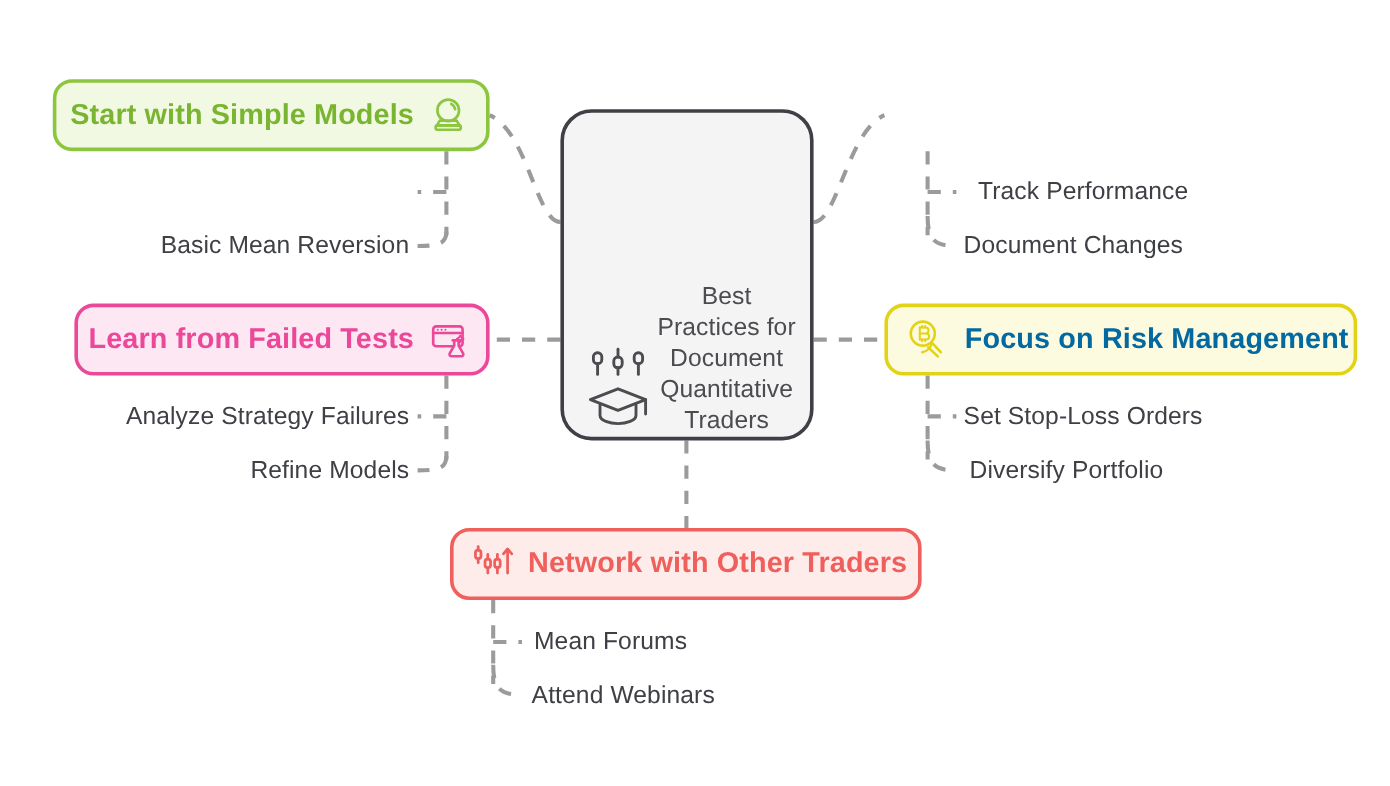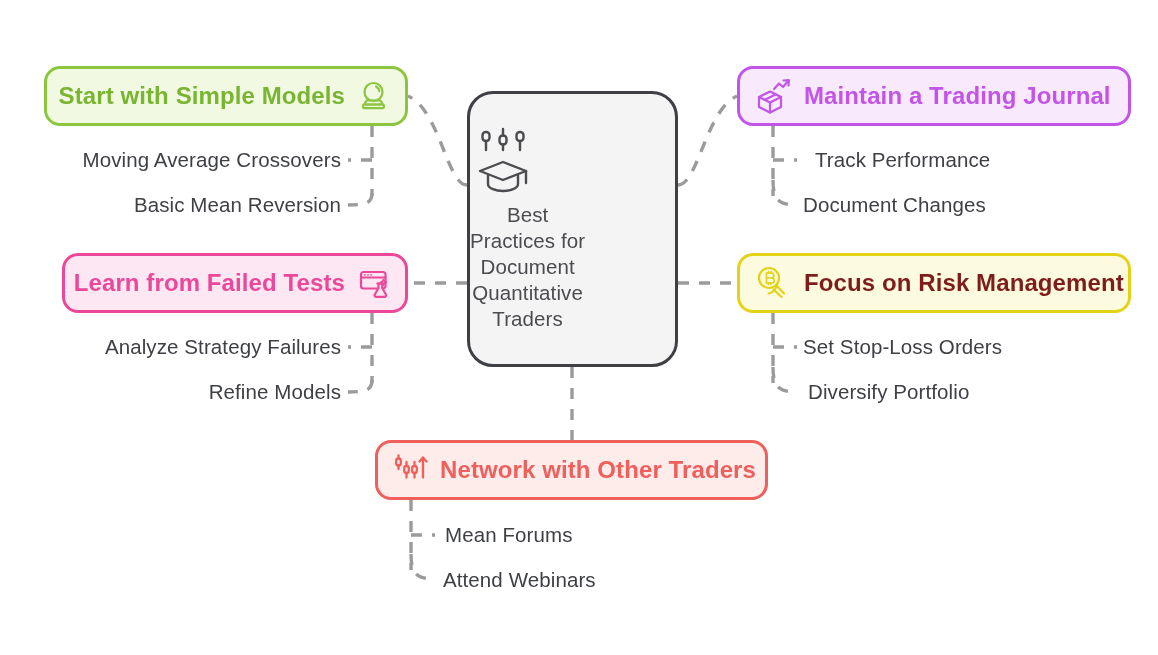--- a/index.html
+++ b/index.html
@@ -33,22 +33,22 @@
     position: absolute;
     left: 467px;
     top: 91px;
     width: 211px;
     height: 276px;
     border: 3px solid #3f4045;
     border-radius: 26px;
     background: #f4f4f5;
     box-sizing: border-box;
     display: flex;
-    flex-direction: column;
-    align-items: flex-start;
+    flex-direction: row;
+    align-items: flex-end;
     justify-content: center;
   }
   .center-icon {
     margin-bottom: 6px;
     line-height: 0;
   }
   .center-title {
     font-size: 20.5px;
     line-height: 26px;
     color: #4b4b50;
@@ -100,21 +100,21 @@
   #node-trading-journal {
     left: 737px; top: 66px;  width: 394px;
     border-color: #c254e8; background: #f9e9fd;
   }
   #node-trading-journal .b-label { color: #c254e8; }
 
   #node-risk-management {
     left: 737px; top: 253px; width: 394px;
     border-color: #e2d317; background: #fdfbdf;
   }
-  #node-risk-management .b-label { color: #7f1d1d; }
+  #node-risk-management .b-label { color: #0369a1; }
 
   
   #node-network {
     left: 375px; top: 440px; width: 393px;
     border-color: #ef5f5c; background: #fdecea;
   }
   #node-network .b-label { color: #ef5f5c; }
 
   
   .sub-item {
@@ -214,35 +214,20 @@
         <circle cx="11" cy="8.8" r="0.9" fill="#ec4899" stroke="none"></circle>
         <circle cx="14.2" cy="8.8" r="0.9" fill="#ec4899" stroke="none"></circle>
 
         <path d="M21.5 17.5 V22 L17.8 28.5 a1.6 1.6 0 0 0 1.4 2.4 H27.5 a1.6 1.6 0 0 0 1.4 -2.4 L25.2 22 V17.5 Z" fill="#fce7f3"></path>
         <line x1="20.3" y1="17.5" x2="26.4" y2="17.5"></line>
         <path d="M26.5 13.5 l1 1.8 l1.8 1 l-1.8 1 l-1 1.8 l-1 -1.8 l-1.8 -1 l1.8 -1 Z" stroke-width="1.6"></path>
       </svg>
     </span>
   </div>
 
-  <div class="branch icon-left" id="node-trading-journal">
-    <span class="b-icon">
-      <svg width="38" height="38" viewBox="0 0 38 38" xmlns="http://www.w3.org/2000/svg" fill="none" stroke="#c254e8" stroke-width="2.2" stroke-linecap="round" stroke-linejoin="round">
-
-        <polyline points="20,12 25,6.5 29,10 34.5,3.5"></polyline>
-        <polyline points="29.5,3.5 34.8,3.2 34.5,8.5"></polyline>
-
-        <path d="M16 14.5 L5 20 L16 25.5 L27 20 Z"></path>
-        <path d="M5 20 V30 L16 35.5 V25.5"></path>
-        <path d="M27 20 V30 L16 35.5"></path>
-        <line x1="11" y1="22.7" x2="21.5" y2="17.4"></line>
-      </svg>
-    </span>
-    <span class="b-label">Maintain a Trading Journal</span>
-  </div>
 
   <div class="branch icon-left" id="node-risk-management">
     <span class="b-icon">
       <svg width="38" height="38" viewBox="0 0 38 38" xmlns="http://www.w3.org/2000/svg" fill="none" stroke="#e2d317" stroke-width="2.2" stroke-linecap="round" stroke-linejoin="round">
         <circle cx="15" cy="14" r="10"></circle>
 
         <path d="M12.5 9 V19 M14.5 7.6 V9 M17 7.6 V9 M14.5 19 V20.4 M17 19 V20.4" stroke-width="1.7"></path>
         <path d="M12.5 9 H17.3 a2.5 2.5 0 0 1 0 5 H12.5 H17.8 a2.5 2.5 0 0 1 0 5 H12.5" stroke-width="1.7"></path>
 
         <path d="M22.5 21.5 a9.5 9.5 0 0 1 -8 8" stroke-width="2"></path>
@@ -265,21 +250,20 @@
         <rect x="20.2" y="14" width="4.6" height="7" rx="2.2"></rect>
         <line x1="22.5" y1="10" x2="22.5" y2="14"></line>
         <line x1="22.5" y1="21" x2="22.5" y2="25.5"></line>
         <line x1="31" y1="25.5" x2="31" y2="6"></line>
         <polyline points="27.5,9.5 31,5.5 34.5,9.5"></polyline>
       </svg>
     </span>
     <span class="b-label">Network with Other Traders</span>
   </div>
 
-  <div class="sub-item right-align" style="left:0; top:148px; width:341px;">Moving Average Crossovers</div>
   <div class="sub-item right-align" style="left:0; top:193px; width:341px;">Basic Mean Reversion</div>
 
   <div class="sub-item right-align" style="left:0; top:335px; width:341px;">Analyze Strategy Failures</div>
   <div class="sub-item right-align" style="left:0; top:380px; width:341px;">Refine Models</div>
 
   <div class="sub-item" style="left:803px; top:148px;margin-left:12px;">Track Performance</div>
   <div class="sub-item" style="left:803px; top:193px;">Document Changes</div>
 
   <div class="sub-item" style="left:803px; top:335px;">Set Stop-Loss Orders</div>
   <div class="sub-item" style="left:808px; top:380px;">Diversify Portfolio</div>

